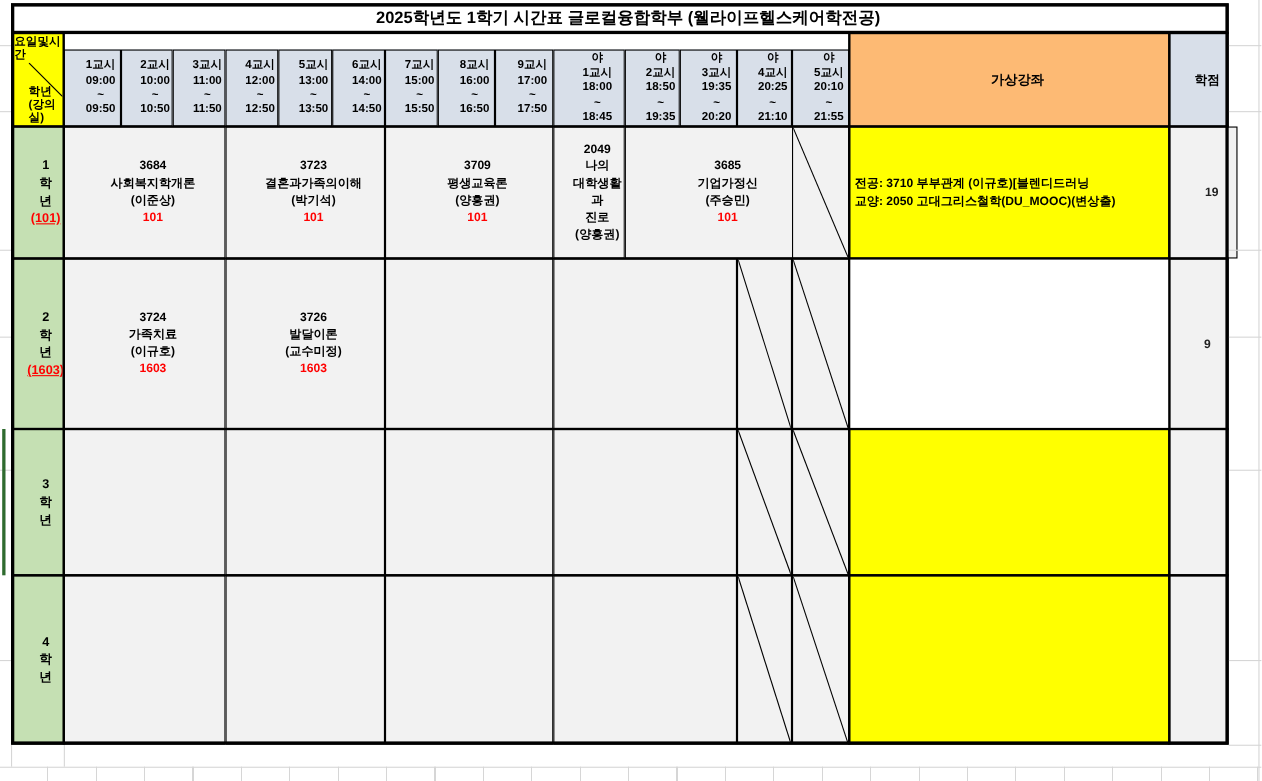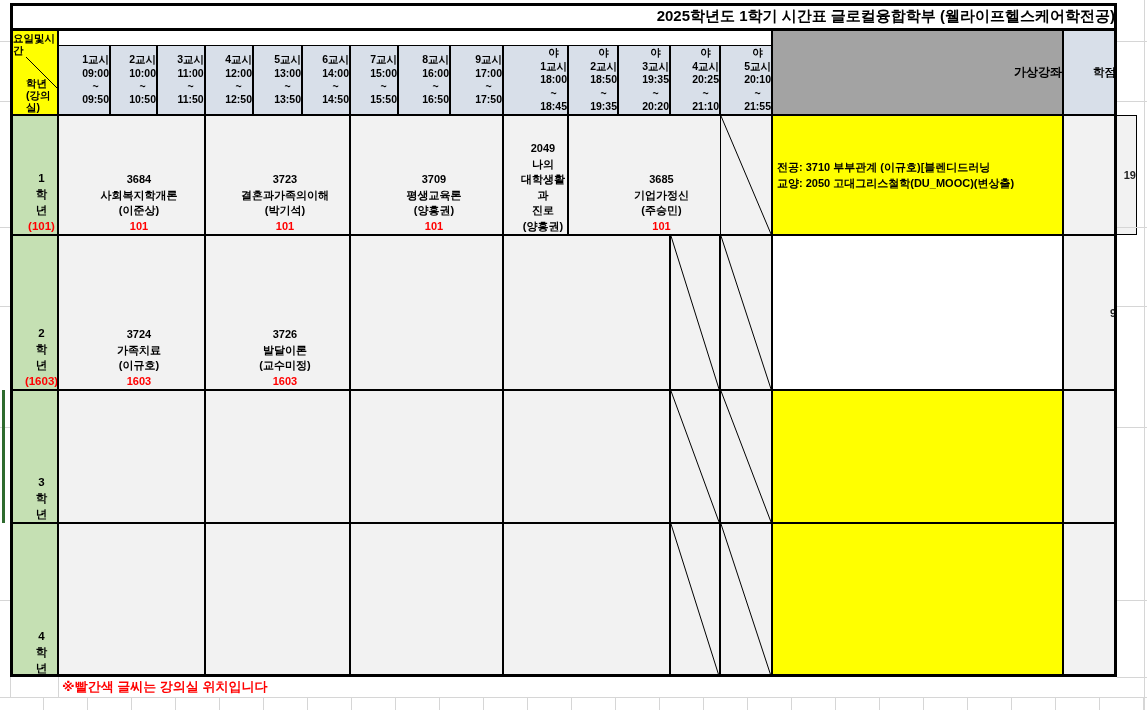--- a/index.html
+++ b/index.html
@@ -3,34 +3,34 @@
 <meta charset="utf-8">
 <style>
   html,body{margin:0;padding:0;background:#ffffff;}
   #screen{
     position:relative;width:1147px;height:710px;background:#ffffff;
     font-family:"Liberation Sans","DejaVu Sans",sans-serif;color:#000;
     overflow:hidden;
   }
   .cell{
     position:absolute;box-sizing:border-box;border:1px solid #000;
-    background:#f2f2f2;display:flex;align-items:center;justify-content:flex-end;
+    background:#f2f2f2;display:flex;align-items:center;justify-content:center;
     text-align:center;overflow:hidden;padding-left:15px;
   }
   .lines{white-space:pre-line;}
   .title-cell{background:#ffffff;border:2px solid #000;font-weight:bold;font-size:15px;}
   .hdr{background:#d8dfe9;font-weight:bold;}
   .band{font-size:10.5px;}
   .period{font-size:10.5px;line-height:13.4px;font-weight:bold;}
   .corner{background:#ffff00;font-size:10.5px;font-weight:bold;}
   .corner .top-txt{position:absolute;top:1px;left:2px;right:0;text-align:left;word-break:break-all;line-height:12px;}
   .corner .bot-txt{position:absolute;bottom:1px;left:15px;text-align:left;line-height:12px;white-space:pre-line;}
-  .peach{background:#a3a3a3;font-size:12px;font-weight:bold;}
+  .peach{background:#fdba74;font-size:12px;font-weight:bold;}
   .grade{background:#c5e0b3;font-weight:bold;font-size:11.5px;line-height:16px;flex-direction:column;}
-  .grade .room-red{color:#ff0000;}
+  .grade .room-red{color:#ff0000;text-decoration:underline;}
   .course{font-size:11px;font-weight:bold;line-height:15.5px;flex-direction:column;}
   .course .room-red{color:#ff0000;font-weight:bold;}
   .vlecture{background:#ffff00;justify-content:flex-start;text-align:left;
     font-size:11px;font-weight:bold;line-height:16px;padding-left:4px;}
   .credit{font-size:11px;font-weight:bold;color:#222;}
   .diag svg{position:absolute;top:0;left:0;width:100%;height:100%;}
   .thick-h{position:absolute;height:2px;background:#000;z-index:5;}
   .thick-v{position:absolute;width:2px;background:#000;z-index:5;}
   .outer-frame{position:absolute;left:10px;top:3px;width:1107px;height:674px;
     border:3px solid #000;box-sizing:border-box;z-index:6;pointer-events:none;background:transparent;}
@@ -197,21 +197,21 @@
   </div>
   <div class="cell diag" style="left:720px;top:115px;width:52px;height:120px;">
     <svg viewBox="0 0 100 100" preserveAspectRatio="none">
         <line x1="0" y1="0" x2="100" y2="100" stroke="#000" stroke-width="1" vector-effect="non-scaling-stroke"></line>
       </svg>
   </div>
   <div class="cell vlecture" style="left:772px;top:115px;width:291px;height:120px;">
     <span class="lines">전공: 3710 부부관계 (이규호)[블렌디드러닝
 교양: 2050 고대그리스철학(DU_MOOC)(변상출)</span>
   </div>
-  <div class="cell credit" style="left:1063px;top:115px;width:74px;height:120px;">
+  <div class="cell credit" style="left:1063px;top:115px;width:62px;height:120px;">
     <span>19</span>
   </div>
 
   <div class="cell grade" style="left:10px;top:235px;width:48px;height:155px;">
     <span class="lines">2
 학
 년</span>
     <span class="room-red">(1603)</span>
   </div>
   <div class="cell course" style="left:58px;top:235px;width:147px;height:155px;">
@@ -289,23 +289,20 @@
   <div class="thick-h" style="left:10px;top:29px;width:1107px;"></div>
   <div class="thick-h" style="left:10px;top:114px;width:1107px;"></div>
   <div class="thick-h" style="left:10px;top:234px;width:1107px;"></div>
   <div class="thick-h" style="left:10px;top:389px;width:1107px;"></div>
   <div class="thick-h" style="left:10px;top:522px;width:1107px;"></div>
   <div class="thick-v" style="left:57px;top:30px;height:647px;"></div>
   <div class="thick-v" style="left:771px;top:30px;height:647px;"></div>
   <div class="thick-v" style="left:1062px;top:30px;height:647px;"></div>
   <div class="outer-frame"></div>
 
-  <div class="note-row">
-    <span class="note-txt">※빨간색 글씨는 강의실 위치입니다</span>
-  </div>
 
   <div class="faint" style="left:0;top:41px;width:10px;height:1px;"></div>
   <div class="faint" style="left:0;top:101px;width:10px;height:1px;"></div>
   <div class="faint" style="left:0;top:227px;width:10px;height:1px;"></div>
   <div class="faint" style="left:0;top:306px;width:10px;height:1px;"></div>
   <div class="faint" style="left:0;top:427px;width:10px;height:1px;"></div>
   <div class="faint" style="left:0;top:600px;width:10px;height:1px;"></div>
   <div class="faint" style="left:1117px;top:41px;width:30px;height:1px;"></div>
   <div class="faint" style="left:1117px;top:101px;width:30px;height:1px;"></div>
   <div class="faint" style="left:1117px;top:227px;width:30px;height:1px;"></div>

